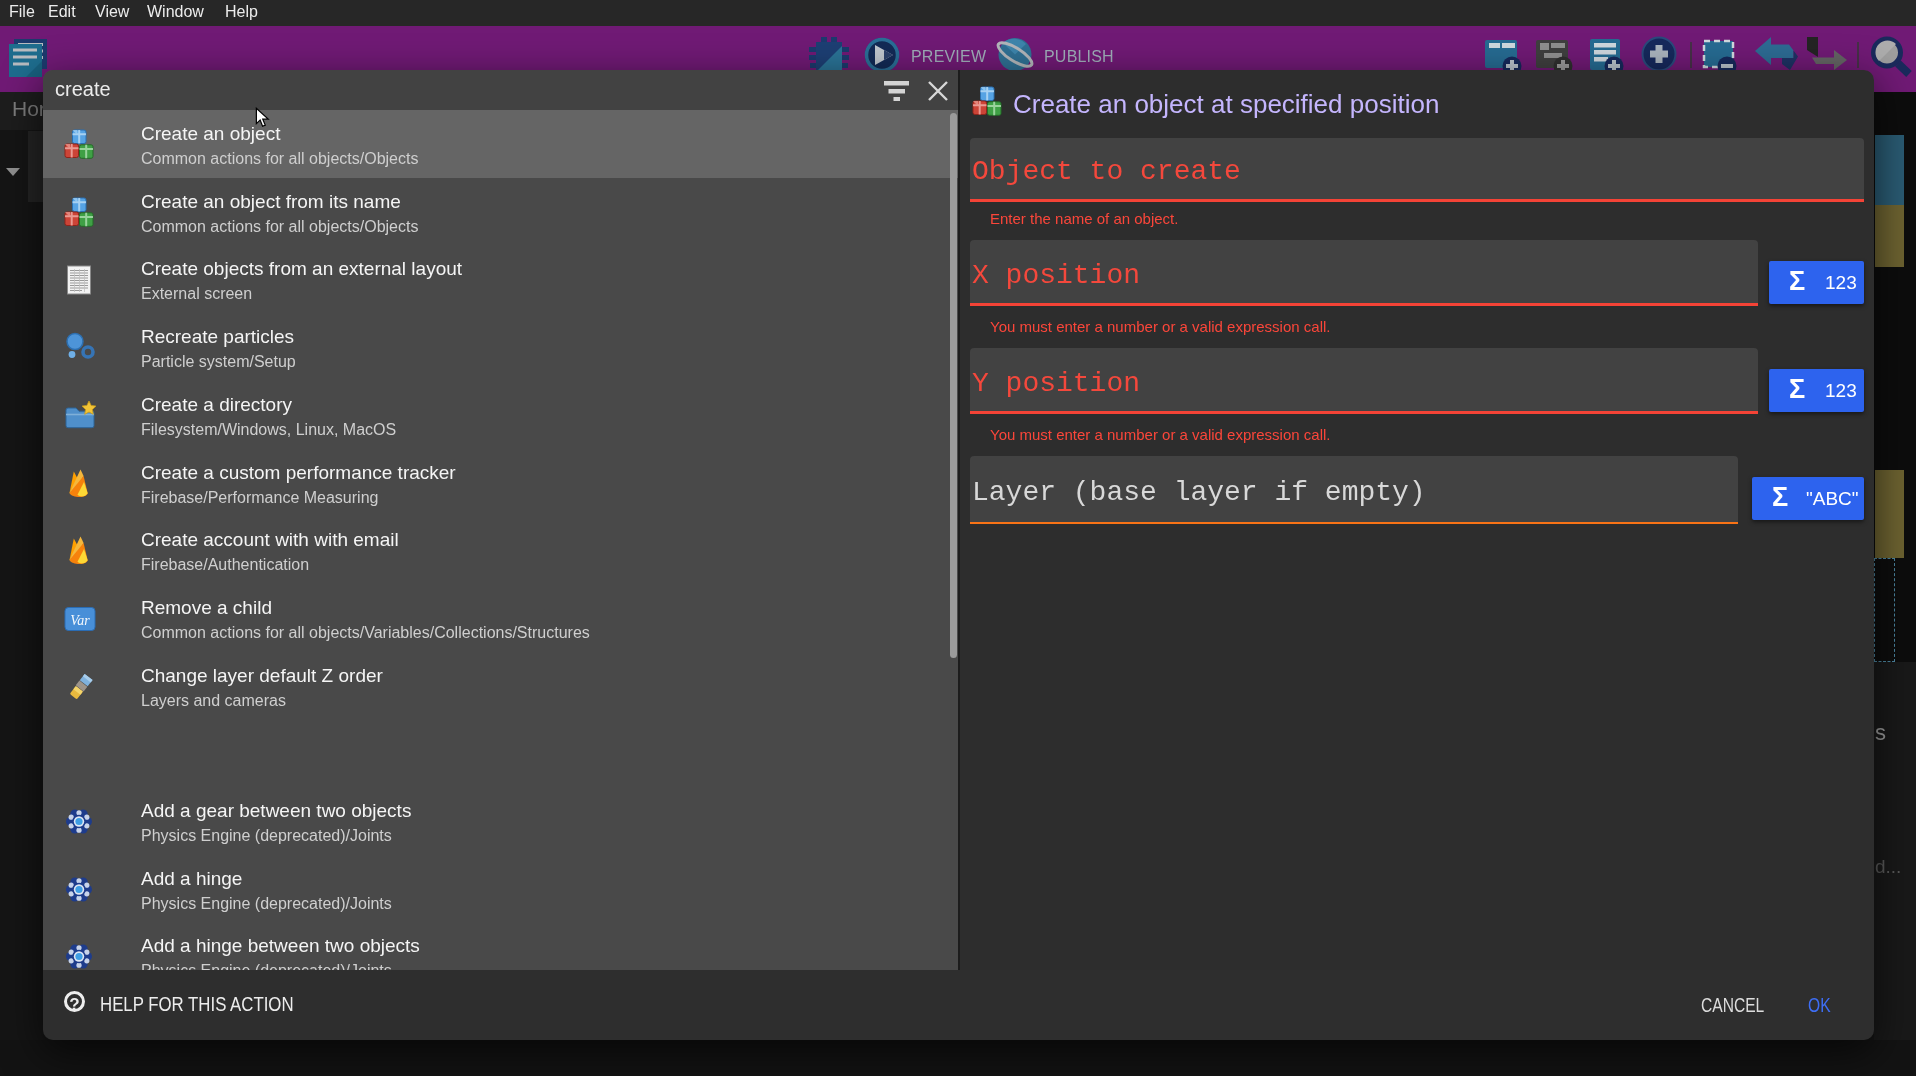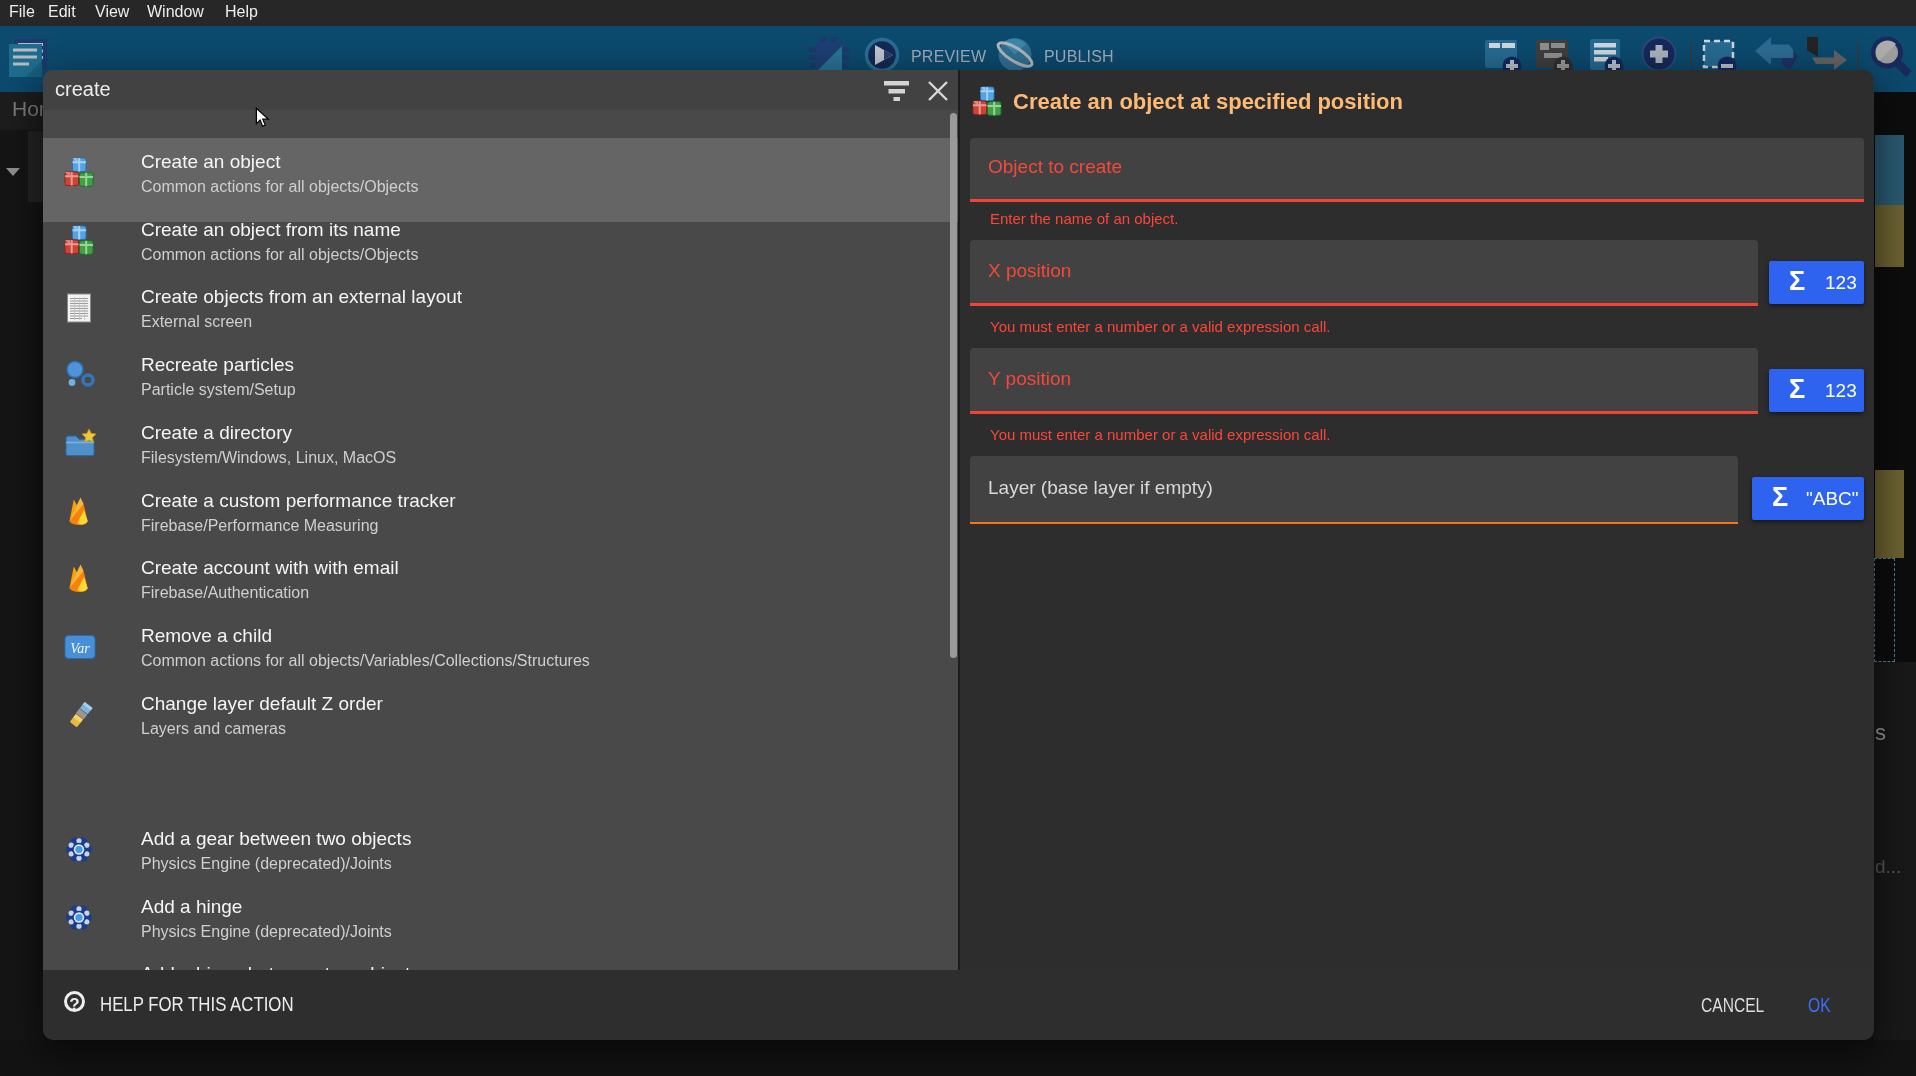--- a/index.html
+++ b/index.html
@@ -2,45 +2,45 @@
 <html><head>
 <meta charset="utf-8">
 <style>
   * { margin:0; padding:0; box-sizing:border-box; }
   html,body { width:1916px; height:1076px; overflow:hidden; background:#141414;
     font-family:"Liberation Sans", sans-serif; }
   
   #menubar { position:absolute; left:0; top:0; width:1916px; height:26px; background:#272727;
     color:#ececec; font-size:16px; }
   #menubar span { position:absolute; top:3px; }
-  #toolbar { position:absolute; left:0; top:26px; width:1916px; height:66px; background:#0c4a6e; }
+  #toolbar { position:absolute; left:0; top:26px; width:1916px; height:66px; background:#701a75; }
   .tbtext { position:absolute; top:22px; font-size:16px; color:#9fadb8; letter-spacing:0.2px; }
   
   #leftstrip { position:absolute; left:0; top:92px; width:43px; height:948px; background:#151515; }
   #rightstrip { position:absolute; left:1874px; top:92px; width:42px; height:948px; background:#0d0d0d; }
   #botstrip { position:absolute; left:0; top:1040px; width:1916px; height:36px; background:#131313; }
   
   #dialog { position:absolute; left:43px; top:70px; width:1831px; height:970px;
     border-radius:10px; overflow:hidden; box-shadow:0 12px 40px rgba(0,0,0,0.65); }
   #dmain { position:absolute; left:0; top:0; width:1831px; height:900px; }
   #lpanel { position:absolute; left:0; top:0; width:915px; height:900px; background:#494949; }
   #lheader { position:absolute; left:0; top:0; width:915px; height:40px; background:#424242;text-align:center; }
   #lheader .q { position:absolute; left:12px; top:8px; font-size:20px; color:#ececec; }
   #list { position:absolute; left:0; top:40px; width:915px; height:860px; overflow:hidden; }
-  .row { position:absolute; left:0; width:915px; height:84px;margin-top:28px; }
+  .row { position:absolute; left:0; width:915px; height:68px; }
   .row.sel { background:#656565; }
   .row .ic { position:absolute; left:21px; top:19px; width:30px; height:31px; }
   .row .t1 { position:absolute; left:98px; top:13px; font-size:19px; color:#f5f5f5; }
   .row .t2 { position:absolute; left:98px; top:40px; font-size:16px; color:#cfcfcf; }
   #sbthumb { position:absolute; right:1px; top:43px; width:7px; height:545px; background:#9a9a9a; border-radius:4px; }
   #rpanel { position:absolute; left:915px; top:0; width:916px; height:900px; background:#2d2d2d;
     border-left:2px solid #1c1c1c; }
-  #rtitle { position:absolute; left:53px; top:19px; font-size:22px; color:#fdba74;font-weight:bold; }
+  #rtitle { position:absolute; left:53px; top:19px; font-size:26px; color:#c4b5fd; }
   .field { position:absolute; left:10px; background:#424242; border-radius:4px 4px 0 0; }
-  .field .lab { position:absolute; left:18px; font-size:19px; }
+  .field .lab { position:absolute; left:2px; font-size:28px;font-family:Liberation Mono, monospace; }
   .rl { color:#f4483c; }
   .helper { position:absolute; left:30px; font-size:15px; color:#fb463a; }
   .sigbtn { position:absolute; background:#2d63ee; border-radius:2px; height:43px;
     box-shadow:0 2px 4px rgba(0,0,0,0.5); color:#fff; }
   .sigbtn .sg { position:absolute; left:20px; top:5px; font-size:27px; font-weight:bold; }
   .sigbtn .tx { position:absolute; top:11px; font-size:19px; }
   #dfooter { position:absolute; left:0; top:900px; width:1831px; height:70px; background:#2e2e2e; }
   #helpbtn { position:absolute; left:21px; top:21px; color:#ededed; }
   #helpbtn .circ { position:absolute; left:0; top:0px; width:21px; height:21px; border:3px solid #ededed;
     border-radius:50%; text-align:center; font-size:17px; font-weight:bold; line-height:21px; }

